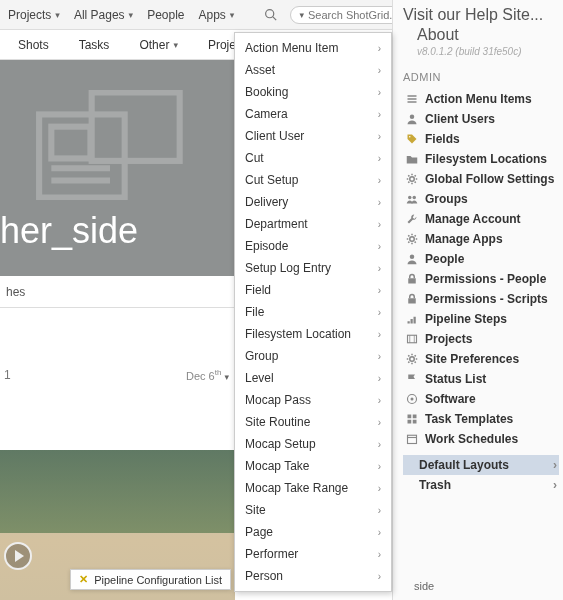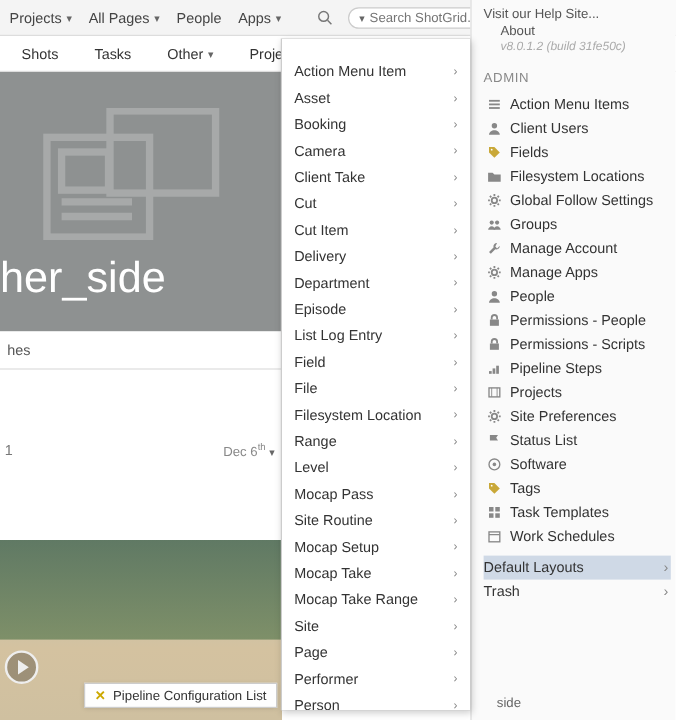--- a/index.html
+++ b/index.html
@@ -152,21 +152,21 @@
     }
     
     .entity-menu {
       position: absolute;
       top: 32px;
       left: 234px;
       width: 158px;
       background: #fff;
       border: 1px solid #ccc;
       box-shadow: 1px 2px 6px rgba(0,0,0,0.2);
-      padding: 16px 0;
+      padding: 4px 0;
       z-index: 50;
     }
     .entity-menu.scroll {
       height: 560px;
       overflow-y: auto;
     }
     .menu-item {
       display: flex;
       justify-content: space-between;
       align-items: center;
@@ -195,38 +195,38 @@
       position: absolute;
       top: 0;
       left: 392px;
       width: 171px;
       height: 600px;
       background: #fafafa;
       border-left: 1px solid #ddd;
       padding: 6px 4px 6px 10px;
       overflow-y: auto;
     }
-    .rp-sub { color: #555; font-size: 11px; margin-bottom: 2px; }
+    .rp-sub { color: #555; font-size: 16px; margin-bottom: 2px; }
     .rp-meta { color: #aaa; font-style: italic; font-size: 10px; margin-bottom: 14px; }
     .rp-header { color: #888; font-size: 11px; letter-spacing: 0.5px; margin: 8px 0 6px; }
     .rp-list { display: flex; flex-direction: column; gap: 0; }
     .rp-item {
       display: flex; align-items: center; gap: 6px;
       padding: 3px 2px; cursor: pointer;
-      color: #333; font-size: 12px;
+      color: #333; font-size: 12px; font-weight: bold;
     }
     .rp-item .icn {
       width: 14px; height: 14px;
       display: inline-flex; align-items: center; justify-content: center;
       color: #888; font-size: 11px;
       flex-shrink: 0;
     }
     .rp-sublist { margin-top: 6px; }
     .rp-sublist .rp-item {
-      padding-left: 0;
+      padding-left: 16px;
       justify-content: space-between;
     }
     .rp-item.hl { background: #cfd9e6; }
     .aftertext {
       position: absolute;
       left: 414px;
       top: 580px;
       font-size: 11px;
       color: #666;
     }
@@ -340,61 +340,61 @@
     </div>
     <div class="menu-item">
       <span>Booking</span>
       <span class="arrow">›</span>
     </div>
     <div class="menu-item">
       <span>Camera</span>
       <span class="arrow">›</span>
     </div>
     <div class="menu-item">
-      <span>Client Take</span>
+      <span>Client User</span>
       <span class="arrow">›</span>
     </div>
     <div class="menu-item">
       <span>Cut</span>
       <span class="arrow">›</span>
     </div>
     <div class="menu-item">
-      <span>Cut Item</span>
+      <span>Cut Setup</span>
       <span class="arrow">›</span>
     </div>
     <div class="menu-item">
       <span>Delivery</span>
       <span class="arrow">›</span>
     </div>
     <div class="menu-item">
       <span>Department</span>
       <span class="arrow">›</span>
     </div>
     <div class="menu-item">
       <span>Episode</span>
       <span class="arrow">›</span>
     </div>
     <div class="menu-item">
-      <span>List Log Entry</span>
+      <span>Setup Log Entry</span>
       <span class="arrow">›</span>
     </div>
     <div class="menu-item">
       <span>Field</span>
       <span class="arrow">›</span>
     </div>
     <div class="menu-item">
       <span>File</span>
       <span class="arrow">›</span>
     </div>
     <div class="menu-item">
       <span>Filesystem Location</span>
       <span class="arrow">›</span>
     </div>
     <div class="menu-item">
-      <span>Range</span>
+      <span>Group</span>
       <span class="arrow">›</span>
     </div>
     <div class="menu-item">
       <span>Level</span>
       <span class="arrow">›</span>
     </div>
     <div class="menu-item">
       <span>Mocap Pass</span>
       <span class="arrow">›</span>
     </div>
@@ -589,29 +589,20 @@
           <svg width="12" height="12" viewBox="0 0 16 16">
             <circle cx="8" cy="8" r="6" fill="none" stroke="#888" stroke-width="1.5"></circle>
             <circle cx="8" cy="8" r="2" fill="#888"></circle>
           </svg>
         </span>
         <span>Software</span>
       </div>
       <div class="rp-item">
         <span class="icn">
           <svg width="12" height="12" viewBox="0 0 16 16">
-            <path d="M2 2h6l6 6-6 6-6-6z" fill="#c9a838"></path>
-            <circle cx="5" cy="5" r="1" fill="#fff"></circle>
-          </svg>
-        </span>
-        <span>Tags</span>
-      </div>
-      <div class="rp-item">
-        <span class="icn">
-          <svg width="12" height="12" viewBox="0 0 16 16">
             <rect x="2" y="2" width="5" height="5" fill="#888"></rect>
             <rect x="9" y="2" width="5" height="5" fill="#888"></rect>
             <rect x="2" y="9" width="5" height="5" fill="#888"></rect>
             <rect x="9" y="9" width="5" height="5" fill="#888"></rect>
           </svg>
         </span>
         <span>Task Templates</span>
       </div>
       <div class="rp-item">
         <span class="icn">

